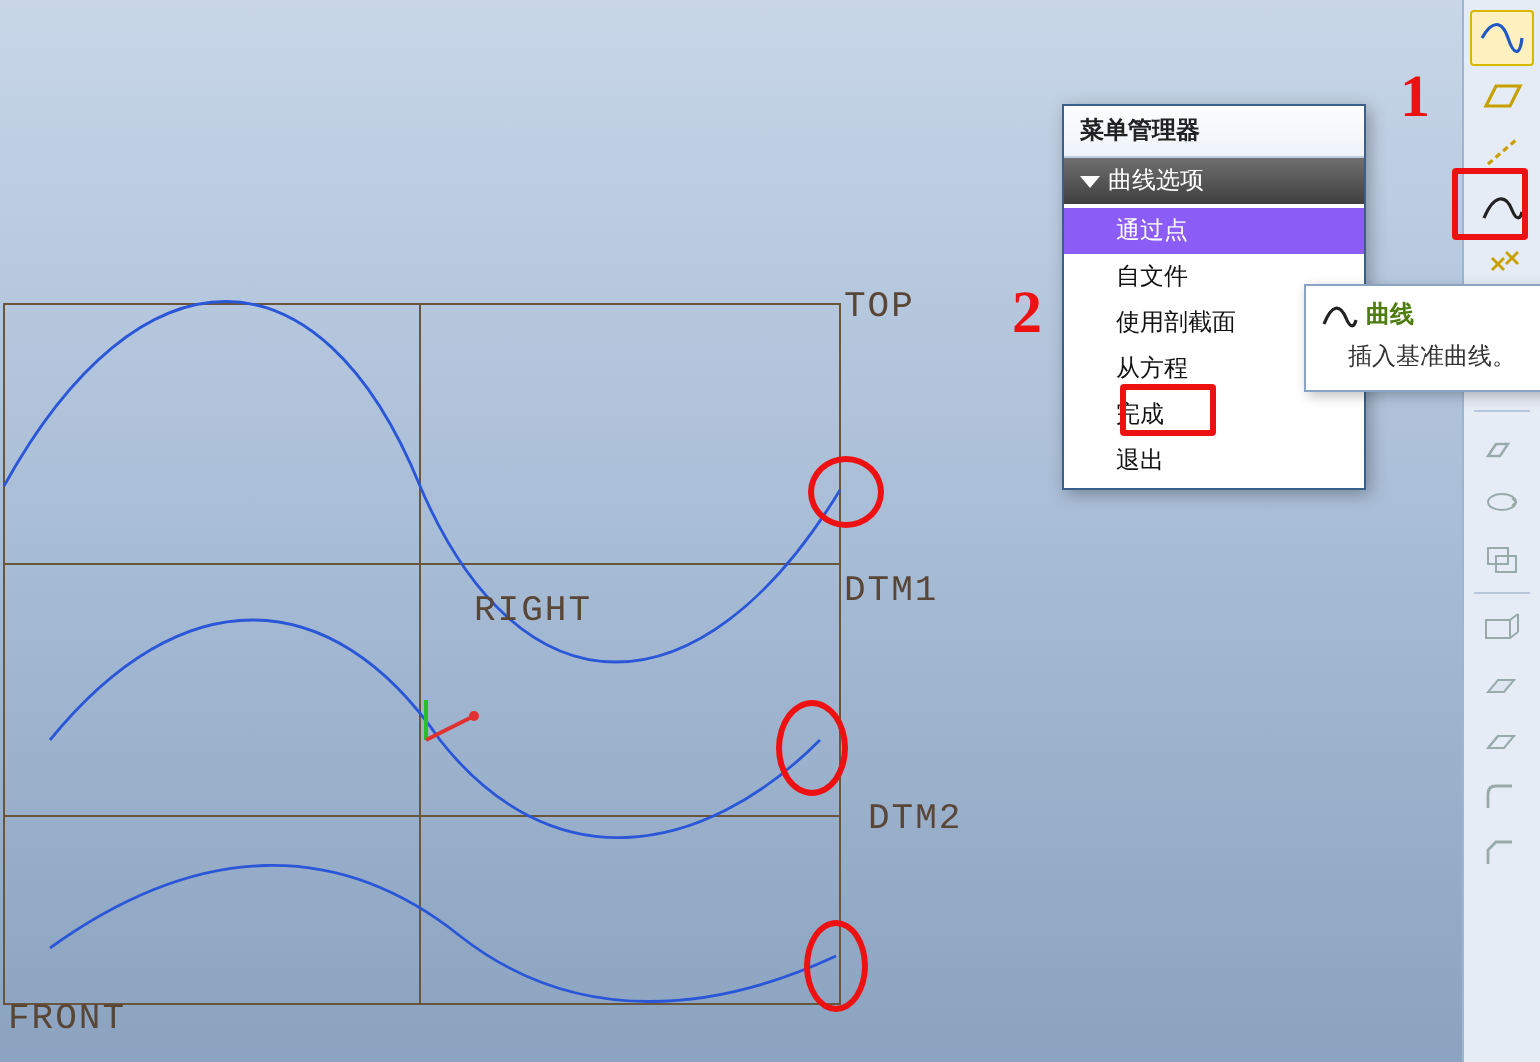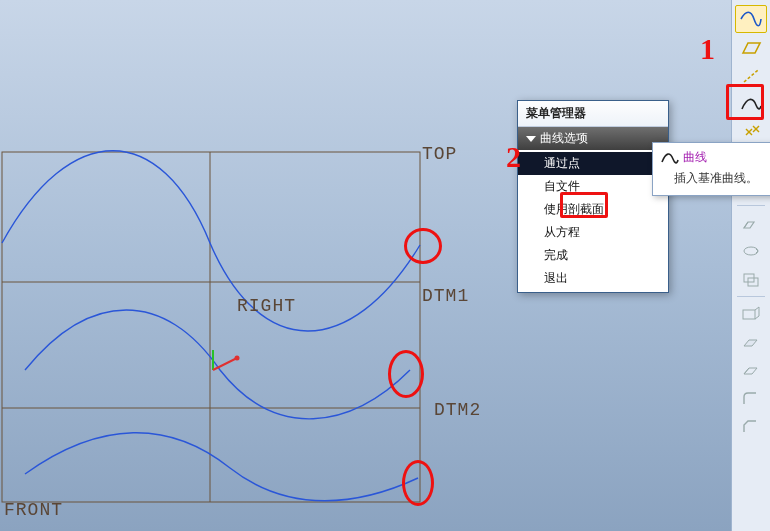--- a/index.html
+++ b/index.html
@@ -82,27 +82,26 @@
     color: #e11;
     font-size: 30px;
     font-weight: bold;
     font-family: "Comic Sans MS", cursive;
     pointer-events: none;
   }
 
   
   .menu-panel {
     position: absolute;
-    left: 517px;
+    left: 531px;
     top: 52px;
     width: 150px;
     background: #fff;
     border: 1px solid #3a5f8a;
     box-shadow: 2px 2px 8px rgba(0,0,0,0.3);
-    margin-top: 48px;
   }
   .menu-title {
     background: linear-gradient(#fdfdfe, #eef3f9);
     color: #222;
     padding: 4px 8px;
     font-weight: bold;
     border-bottom: 1px solid #c0cde0;
   }
   .menu-section {
     background: linear-gradient(#6f6f6f, #3f3f3f);
@@ -121,42 +120,42 @@
   }
   .menu-list {
     padding: 2px 0;
   }
   .menu-item {
     padding: 3px 10px 3px 26px;
     cursor: pointer;
     color: #111;
   }
   .menu-item.sel {
-    background: #0f172a;
+    background: #8b5cf6;
     color: #fff;
   }
 
   
   .tooltip {
     position: absolute;
     left: 692px;
     top: 142px;
     width: 110px;
     background: #fff;
     border: 1px solid #8aa3c4;
     padding: 6px 8px 8px 8px;
     box-shadow: 2px 2px 6px rgba(0,0,0,0.25);
     transform: translateX(-40px);
   }
   .tooltip .tt-head {
     display: flex;
     align-items: center;
     gap: 4px;
-    font-weight: normal;
-    color: #a21caf;
+    font-weight: bold;
+    color: #4d7c0f;
   }
   .tooltip .tt-body {
     margin-top: 4px;
     color: #333;
     white-space: nowrap;
     text-align: center;
   }
 </style>
 </head>
 <body>

